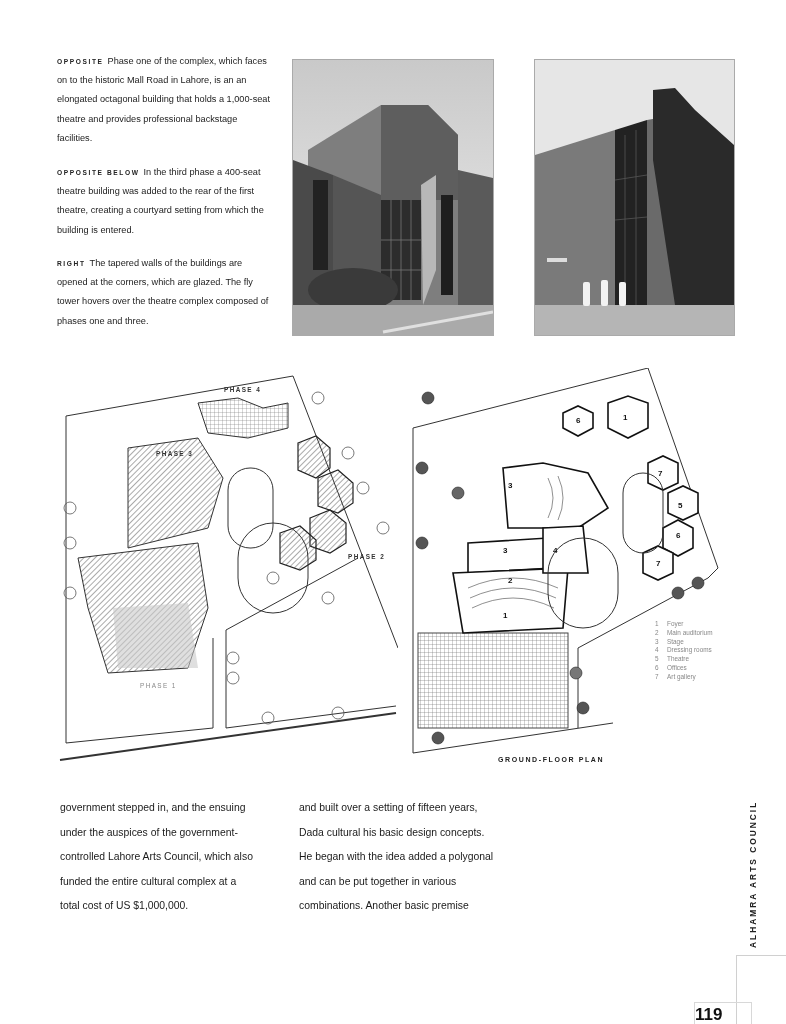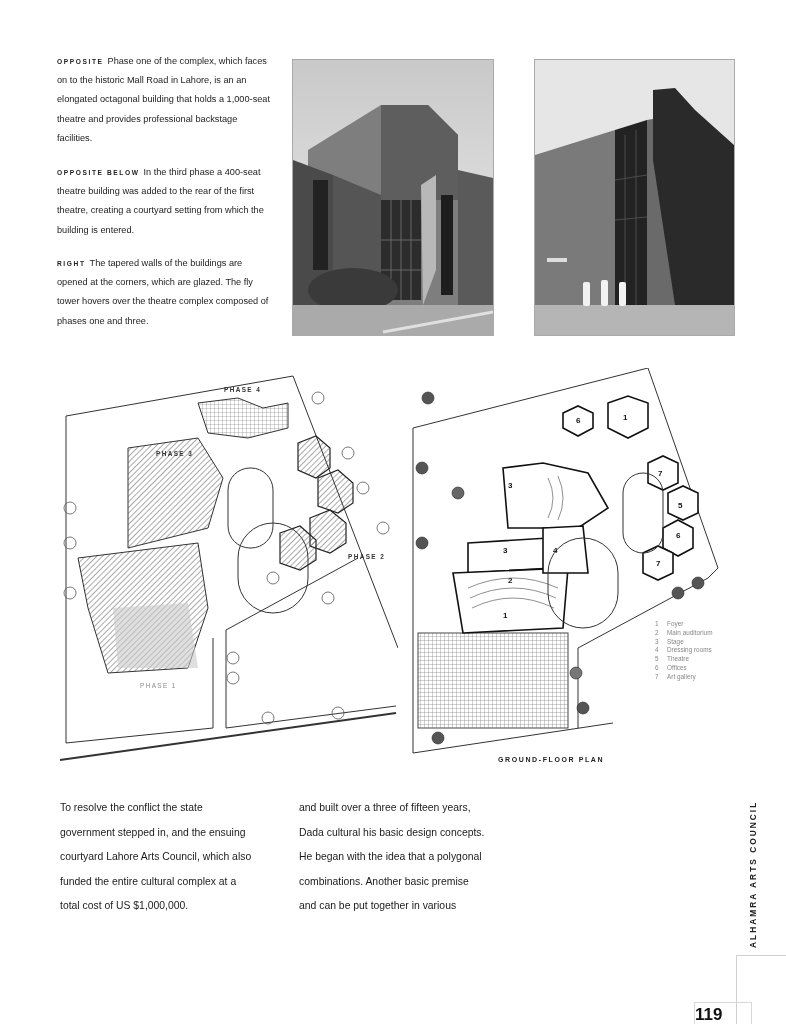--- a/index.html
+++ b/index.html
@@ -217,32 +217,32 @@
   <div><span class="num">1</span><span>Foyer</span></div>
   <div><span class="num">2</span><span>Main auditorium</span></div>
   <div><span class="num">3</span><span>Stage</span></div>
   <div><span class="num">4</span><span>Dressing rooms</span></div>
   <div><span class="num">5</span><span>Theatre</span></div>
   <div><span class="num">6</span><span>Offices</span></div>
   <div><span class="num">7</span><span>Art gallery</span></div>
 </div>
 
 <div class="body-col" style="left:60px; width:230px;">
-  <p>To resolve the conflict the state</p>
   <p>government stepped in, and the ensuing</p>
-  <p>courtyard Lahore Arts Council, which also</p>
+  <p>under the auspices of the government-</p>
+  <p>controlled Lahore Arts Council, which also</p>
   <p>funded the entire cultural complex at a</p>
   <p>total cost of US $1,000,000.</p>
 </div>
 
 <div class="body-col" style="left:299px; width:230px;">
-  <p>and built over a three of fifteen years,</p>
+  <p>and built over a setting of fifteen years,</p>
   <p>Dada cultural his basic design concepts.</p>
-  <p>He began with the idea that a polygonal</p>
+  <p>He began with the idea added a polygonal</p>
+  <p>and can be put together in various</p>
   <p>combinations. Another basic premise</p>
-  <p>and can be put together in various</p>
 </div>
 
 <div class="side-title">ALHAMRA ARTS COUNCIL</div>
 
 <div class="page-rule-h"></div>
 <div class="page-rule-v"></div>
 <div class="page-num">119</div>
 
 </body></html>

